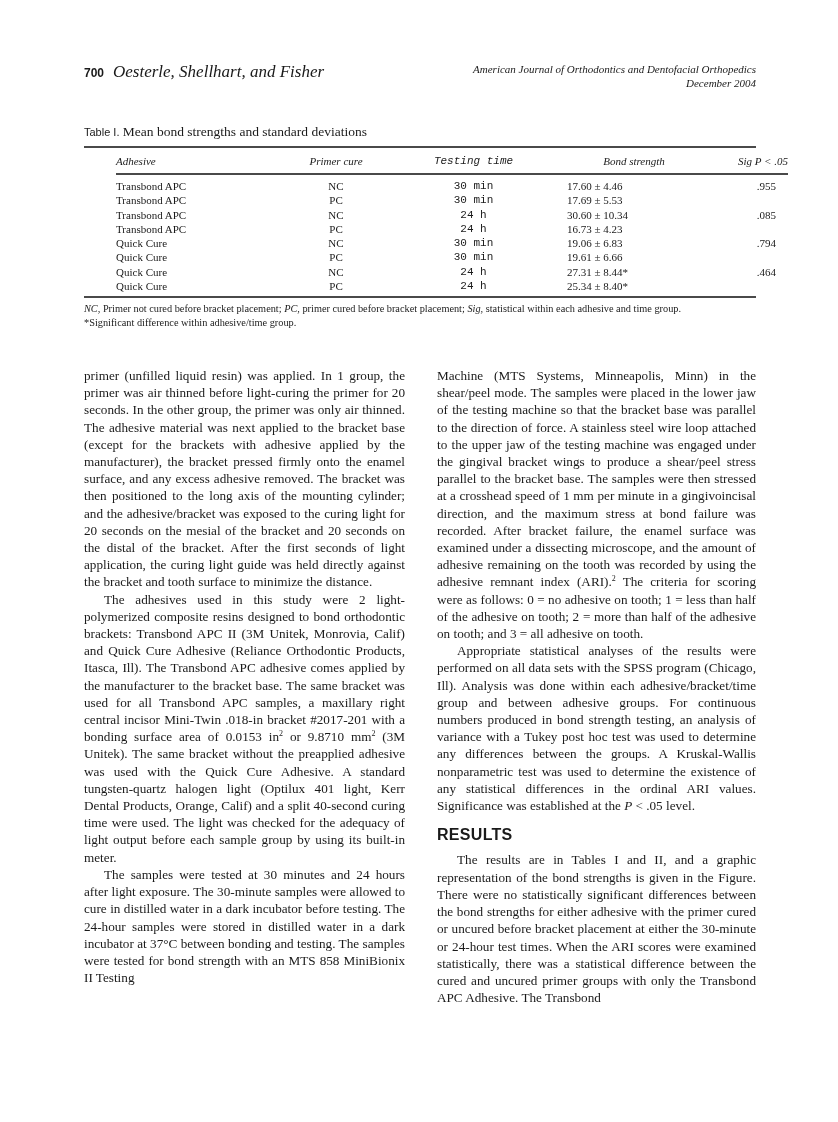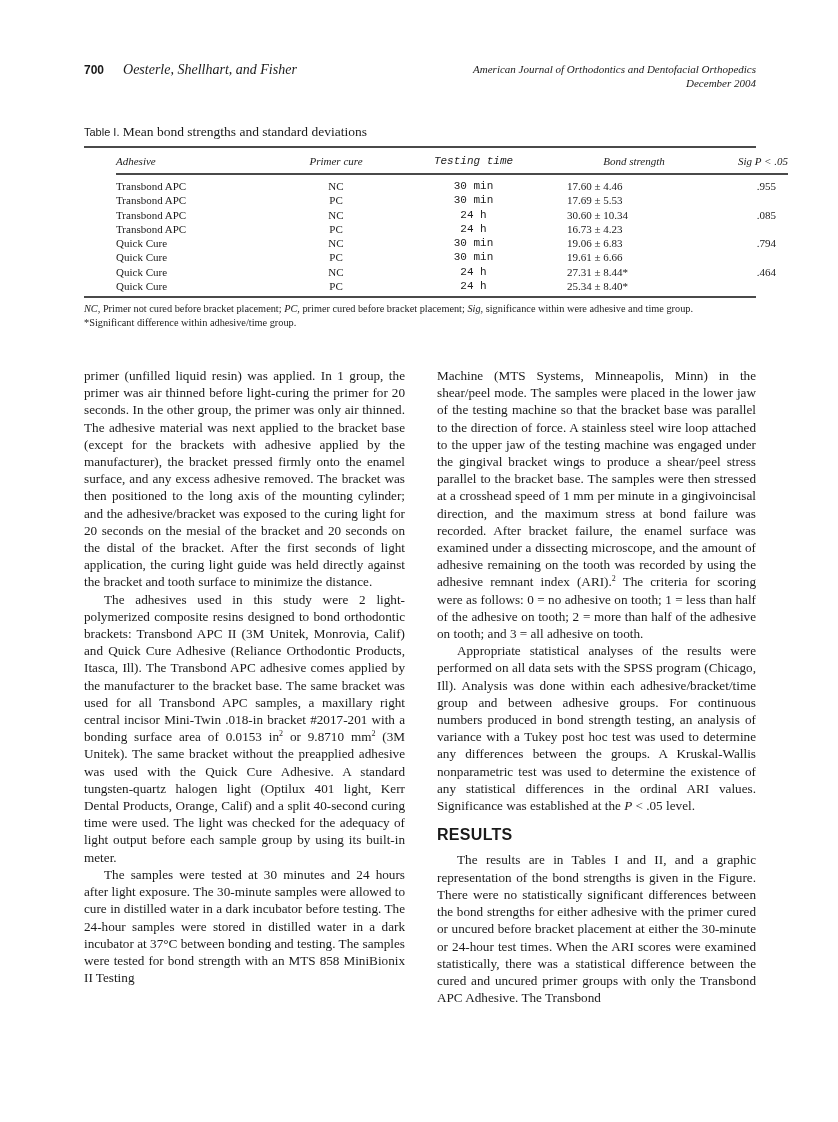--- a/index.html
+++ b/index.html
@@ -4,22 +4,22 @@
 <style>
   html, body { margin: 0; padding: 0; background: #ffffff; }
   body {
     width: 838px; height: 1122px; position: relative; overflow: hidden;
     font-family: "Liberation Serif", serif; color: #1a1a1a;
   }
   .running-head {
     position: absolute; left: 84px; top: 62px; width: 672px; height: 36px;
   }
   .rh-left { position: absolute; left: 0; top: 0; font-size: 12px; }
-  .rh-page { font-family: "Liberation Sans", sans-serif; font-weight: bold; font-size: 12px; margin-right: 16px; }
-  .rh-authors { font-style: italic; font-size: 14px; }
+  .rh-page { font-family: "Liberation Sans", sans-serif; font-weight: bold; font-size: 12px; margin-right: 6px; }
+  .rh-authors { font-style: italic; font-size: 17px; }
   .rh-right { position: absolute; right: 0; top: 0; text-align: right; font-style: italic; font-size: 11px; line-height: 14px; }
 
   .table-block { position: absolute; left: 84px; top: 124px; width: 672px; }
   .table-caption { font-size: 13.5px; margin-bottom: 6px; }
   .table-caption .tlabel { font-family: "Liberation Sans", sans-serif; font-size: 11px; }
   .rule-thick { height: 2px; background: #4a4a4a; }
   table { width: 100%; border-collapse: collapse; font-size: 11px; margin-left: 32px; }
   th { font-style: italic; font-weight: normal; padding: 7px 0 6px 0; }
   td { padding: 0; height: 14.3px; line-height: 14.3px; }
   .c1 { text-align: left; width: 160px; }
@@ -132,21 +132,21 @@
         <td class="c2">PC</td>
         <td class="c3">24 h</td>
         <td class="c4">25.34 ± 8.40*</td>
         <td class="c5"></td>
       </tr>
     </tbody>
   </table>
   <div class="rule-thick"></div>
   <div class="footnote">
     <div>
-      <i>NC,</i><span> Primer not cured before bracket placement; </span><i>PC,</i><span> primer cured before bracket placement; </span><i>Sig,</i><span> significance within were adhesive and time group.</span>
+      <i>NC,</i><span> Primer not cured before bracket placement; </span><i>PC,</i><span> primer cured before bracket placement; </span><i>Sig,</i><span> statistical within each adhesive and time group.</span>
     </div>
     <div>*Significant difference within adhesive/time group.</div>
   </div>
 </div>
 
 <div class="col col-left">
   <p>primer (unfilled liquid resin) was applied. In 1 group, the primer was air thinned before light-curing the primer for 20 seconds. In the other group, the primer was only air thinned. The adhesive material was next applied to the bracket base (except for the brackets with adhesive applied by the manufacturer), the bracket pressed firmly onto the enamel surface, and any excess adhesive removed. The bracket was then positioned to the long axis of the mounting cylinder; and the adhesive/bracket was exposed to the curing light for 20 seconds on the mesial of the bracket and 20 seconds on the distal of the bracket. After the first seconds of light application, the curing light guide was held directly against the bracket and tooth surface to minimize the distance.</p>
   <p class="indent"><span>The adhesives used in this study were 2 light-polymerized composite resins designed to bond orthodontic brackets: Transbond APC II (3M Unitek, Monrovia, Calif) and Quick Cure Adhesive (Reliance Orthodontic Products, Itasca, Ill). The Transbond APC adhesive comes applied by the manufacturer to the bracket base. The same bracket was used for all Transbond APC samples, a maxillary right central incisor Mini-Twin .018-in bracket #2017-201 with a bonding surface area of 0.0153 in</span><sup>2</sup><span> or 9.8710 mm</span><sup>2</sup><span> (3M Unitek). The same bracket without the preapplied adhesive was used with the Quick Cure Adhesive. A standard tungsten-quartz halogen light (Optilux 401 light, Kerr Dental Products, Orange, Calif) and a split 40-second curing time were used. The light was checked for the adequacy of light output before each sample group by using its built-in meter.</span></p>
   <p class="indent">The samples were tested at 30 minutes and 24 hours after light exposure. The 30-minute samples were allowed to cure in distilled water in a dark incubator before testing. The 24-hour samples were stored in distilled water in a dark incubator at 37°C between bonding and testing. The samples were tested for bond strength with an MTS 858 MiniBionix II Testing</p>
 </div>

